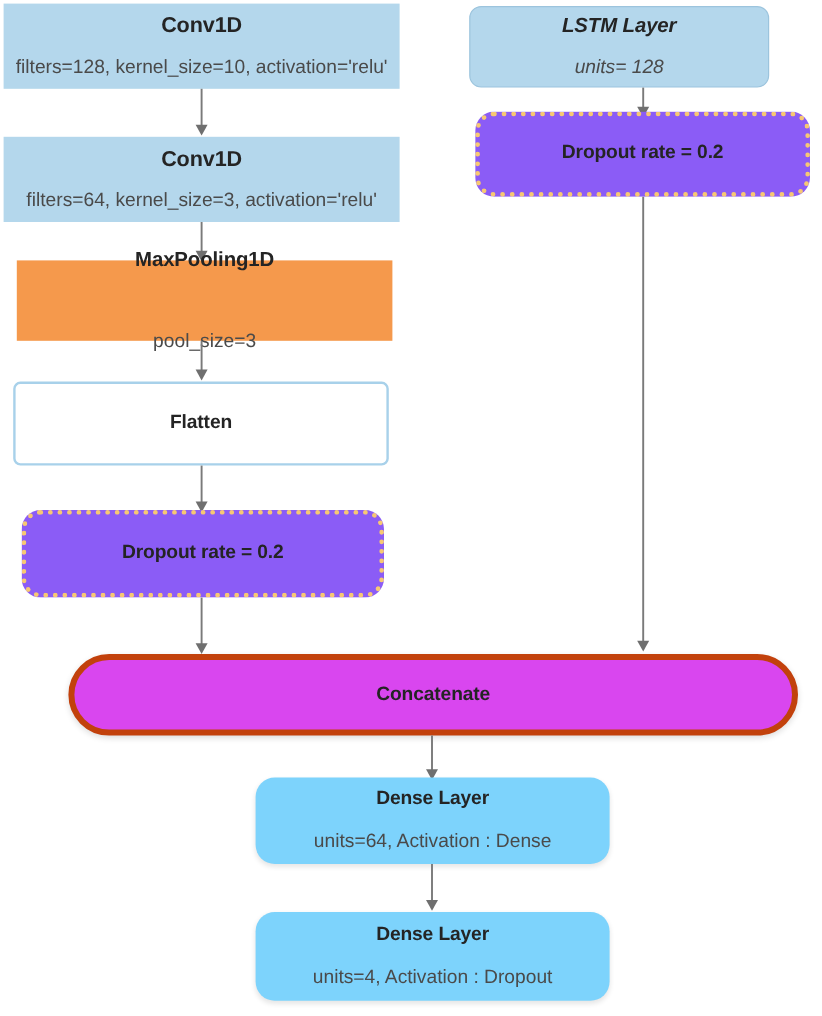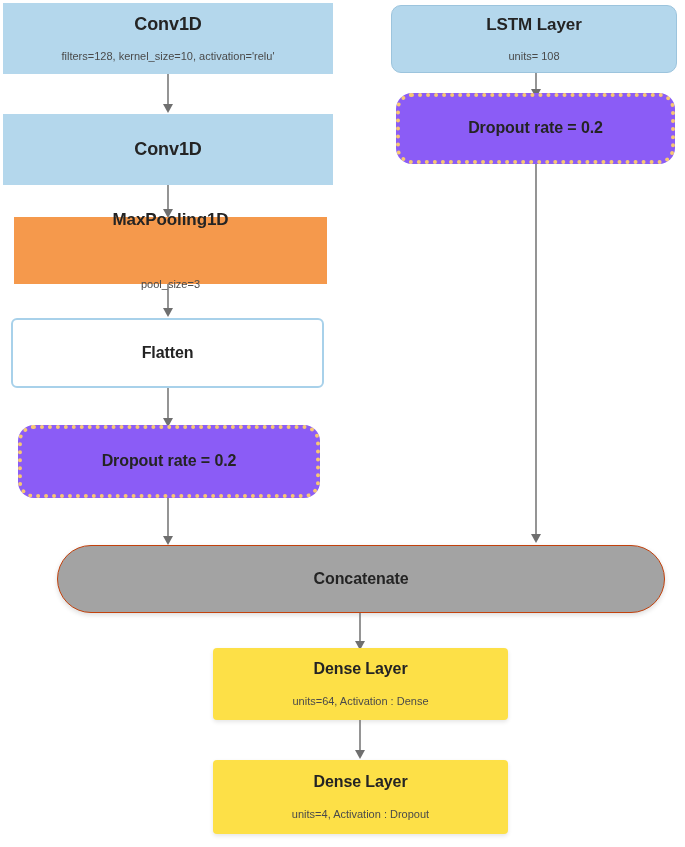--- a/index.html
+++ b/index.html
@@ -34,21 +34,21 @@
     justify-content: center;
     text-align: center;
     color: #242424;
   }
   .node .title {
     font-weight: bold;
     line-height: 1.15;
     letter-spacing: -0.1px;
   }
   .node .sub {
-    font-size: 11px;
+    font-size: 16px;
     color: #4a4a4a;
     line-height: 1.2;
     margin-top: 16px;
     white-space: nowrap;
   }
 
   
   .fill-blue {
     background: #b4d7ec;
     border: none;
@@ -66,29 +66,29 @@
     background: #ffffff;
     border: 2px solid #a8d1ea;
     border-radius: 6px;
   }
   .outline-dotted-orange {
     background: #8b5cf6;
     border: 4px dotted #f7c873;
     border-radius: 16px;
   }
   .pill-white {
-    background: #a3a3a3;
-    border: 1px solid #c2410c;
+    background: #d946ef;
+    border: 5px solid #c2410c;
     border-radius: 36px;
     box-shadow: 0 2px 5px rgba(0,0,0,0.14);
   }
   .fill-pink {
-    background: #fde047;
+    background: #7dd3fc;
     border: none;
-    border-radius: 4px;
+    border-radius: 16px;
     box-shadow: 0 2px 4px rgba(0,0,0,0.10);
   }
 
   
   .t-18 .title { font-size: 18px; }
   .t-17 .title { font-size: 17px; }
   .t-16 .title { font-size: 16px; }
 
   
   .connector {
@@ -113,20 +113,21 @@
     <div class="sub">filters=128, kernel_size=10, activation='relu'</div>
   </div>
 
   <svg class="connector" style="left:160px; top:74px; width:16px; height:40px;" viewBox="0 0 16 40">
     <line x1="8" y1="0" x2="8" y2="31"></line>
     <polygon points="3,30 13,30 8,39"></polygon>
   </svg>
 
   <div class="node fill-blue t-18" style="left:3px; top:114px; width:330px; height:71px;">
     <div class="title">Conv1D</div>
+    <div class="sub">filters=64, kernel_size=3, activation='relu'</div>
   </div>
 
   <svg class="connector" style="left:160px; top:185px; width:16px; height:34px;" viewBox="0 0 16 34">
     <line x1="8" y1="0" x2="8" y2="25"></line>
     <polygon points="3,24 13,24 8,33"></polygon>
   </svg>
 
   <div class="node fill-orange t-17" style="left:14px; top:217px; width:313px; height:67px;gap:32px;">
     <div class="title">MaxPooling1D</div>
     <div class="sub">pool_size=3</div>
@@ -148,23 +149,23 @@
 
   <div class="node outline-dotted-orange t-16" style="left:18px; top:425px; width:302px; height:73px;">
     <div class="title">Dropout rate = 0.2</div>
   </div>
 
   <svg class="connector" style="left:160px; top:498px; width:16px; height:48px;" viewBox="0 0 16 48">
     <line x1="8" y1="0" x2="8" y2="39"></line>
     <polygon points="3,38 13,38 8,47"></polygon>
   </svg>
 
-  <div class="node fill-blue-round t-17" style="left:391px; top:5px; width:286px; height:68px;">
+  <div class="node fill-blue-round t-17" style="left:391px; top:5px; width:250px; height:68px;font-style:italic;">
     <div class="title">LSTM Layer</div>
-    <div class="sub">units= 108</div>
+    <div class="sub">units= 128</div>
   </div>
 
   <svg class="connector" style="left:528px; top:73px; width:16px; height:26px;" viewBox="0 0 16 26">
     <line x1="8" y1="0" x2="8" y2="17"></line>
     <polygon points="3,16 13,16 8,25"></polygon>
   </svg>
 
   <div class="node outline-dotted-orange t-16" style="left:396px; top:93px; width:279px; height:71px;">
     <div class="title">Dropout rate = 0.2</div>
   </div>

